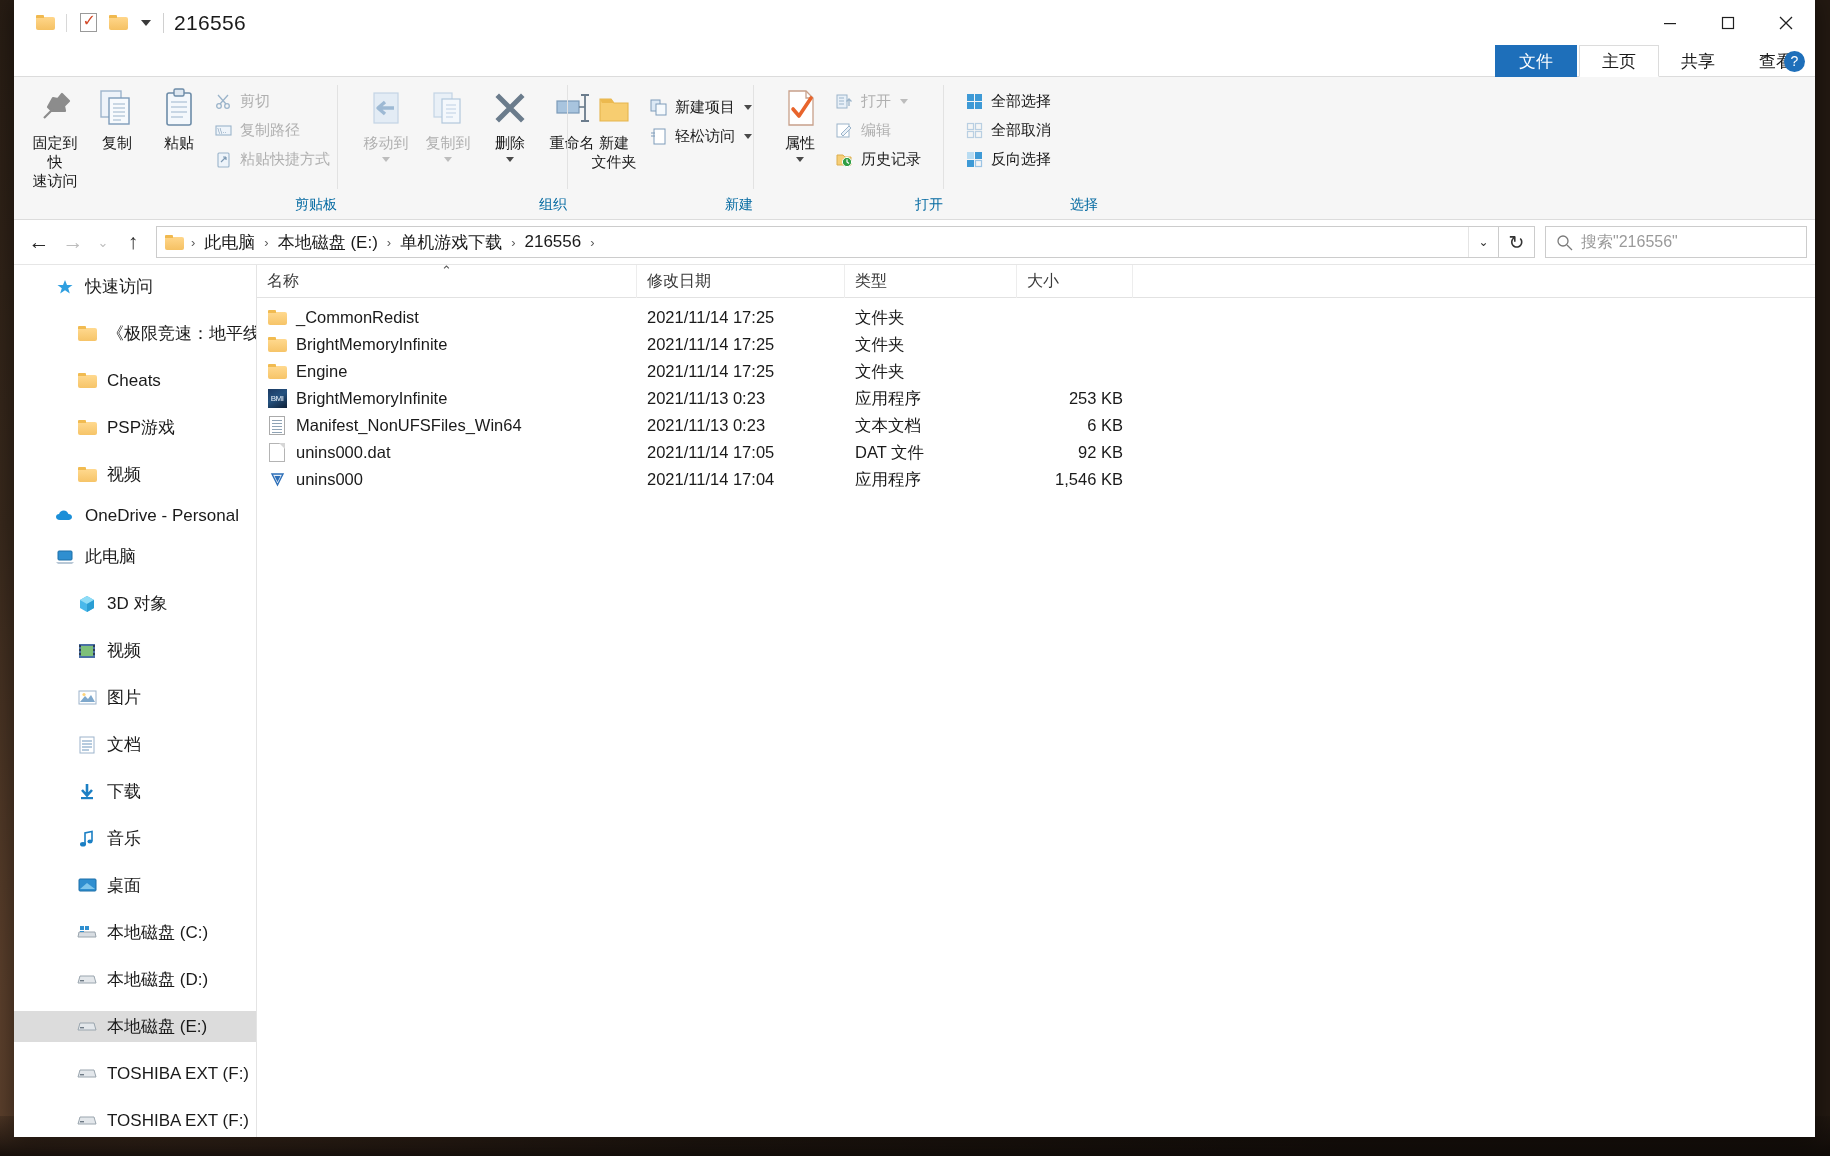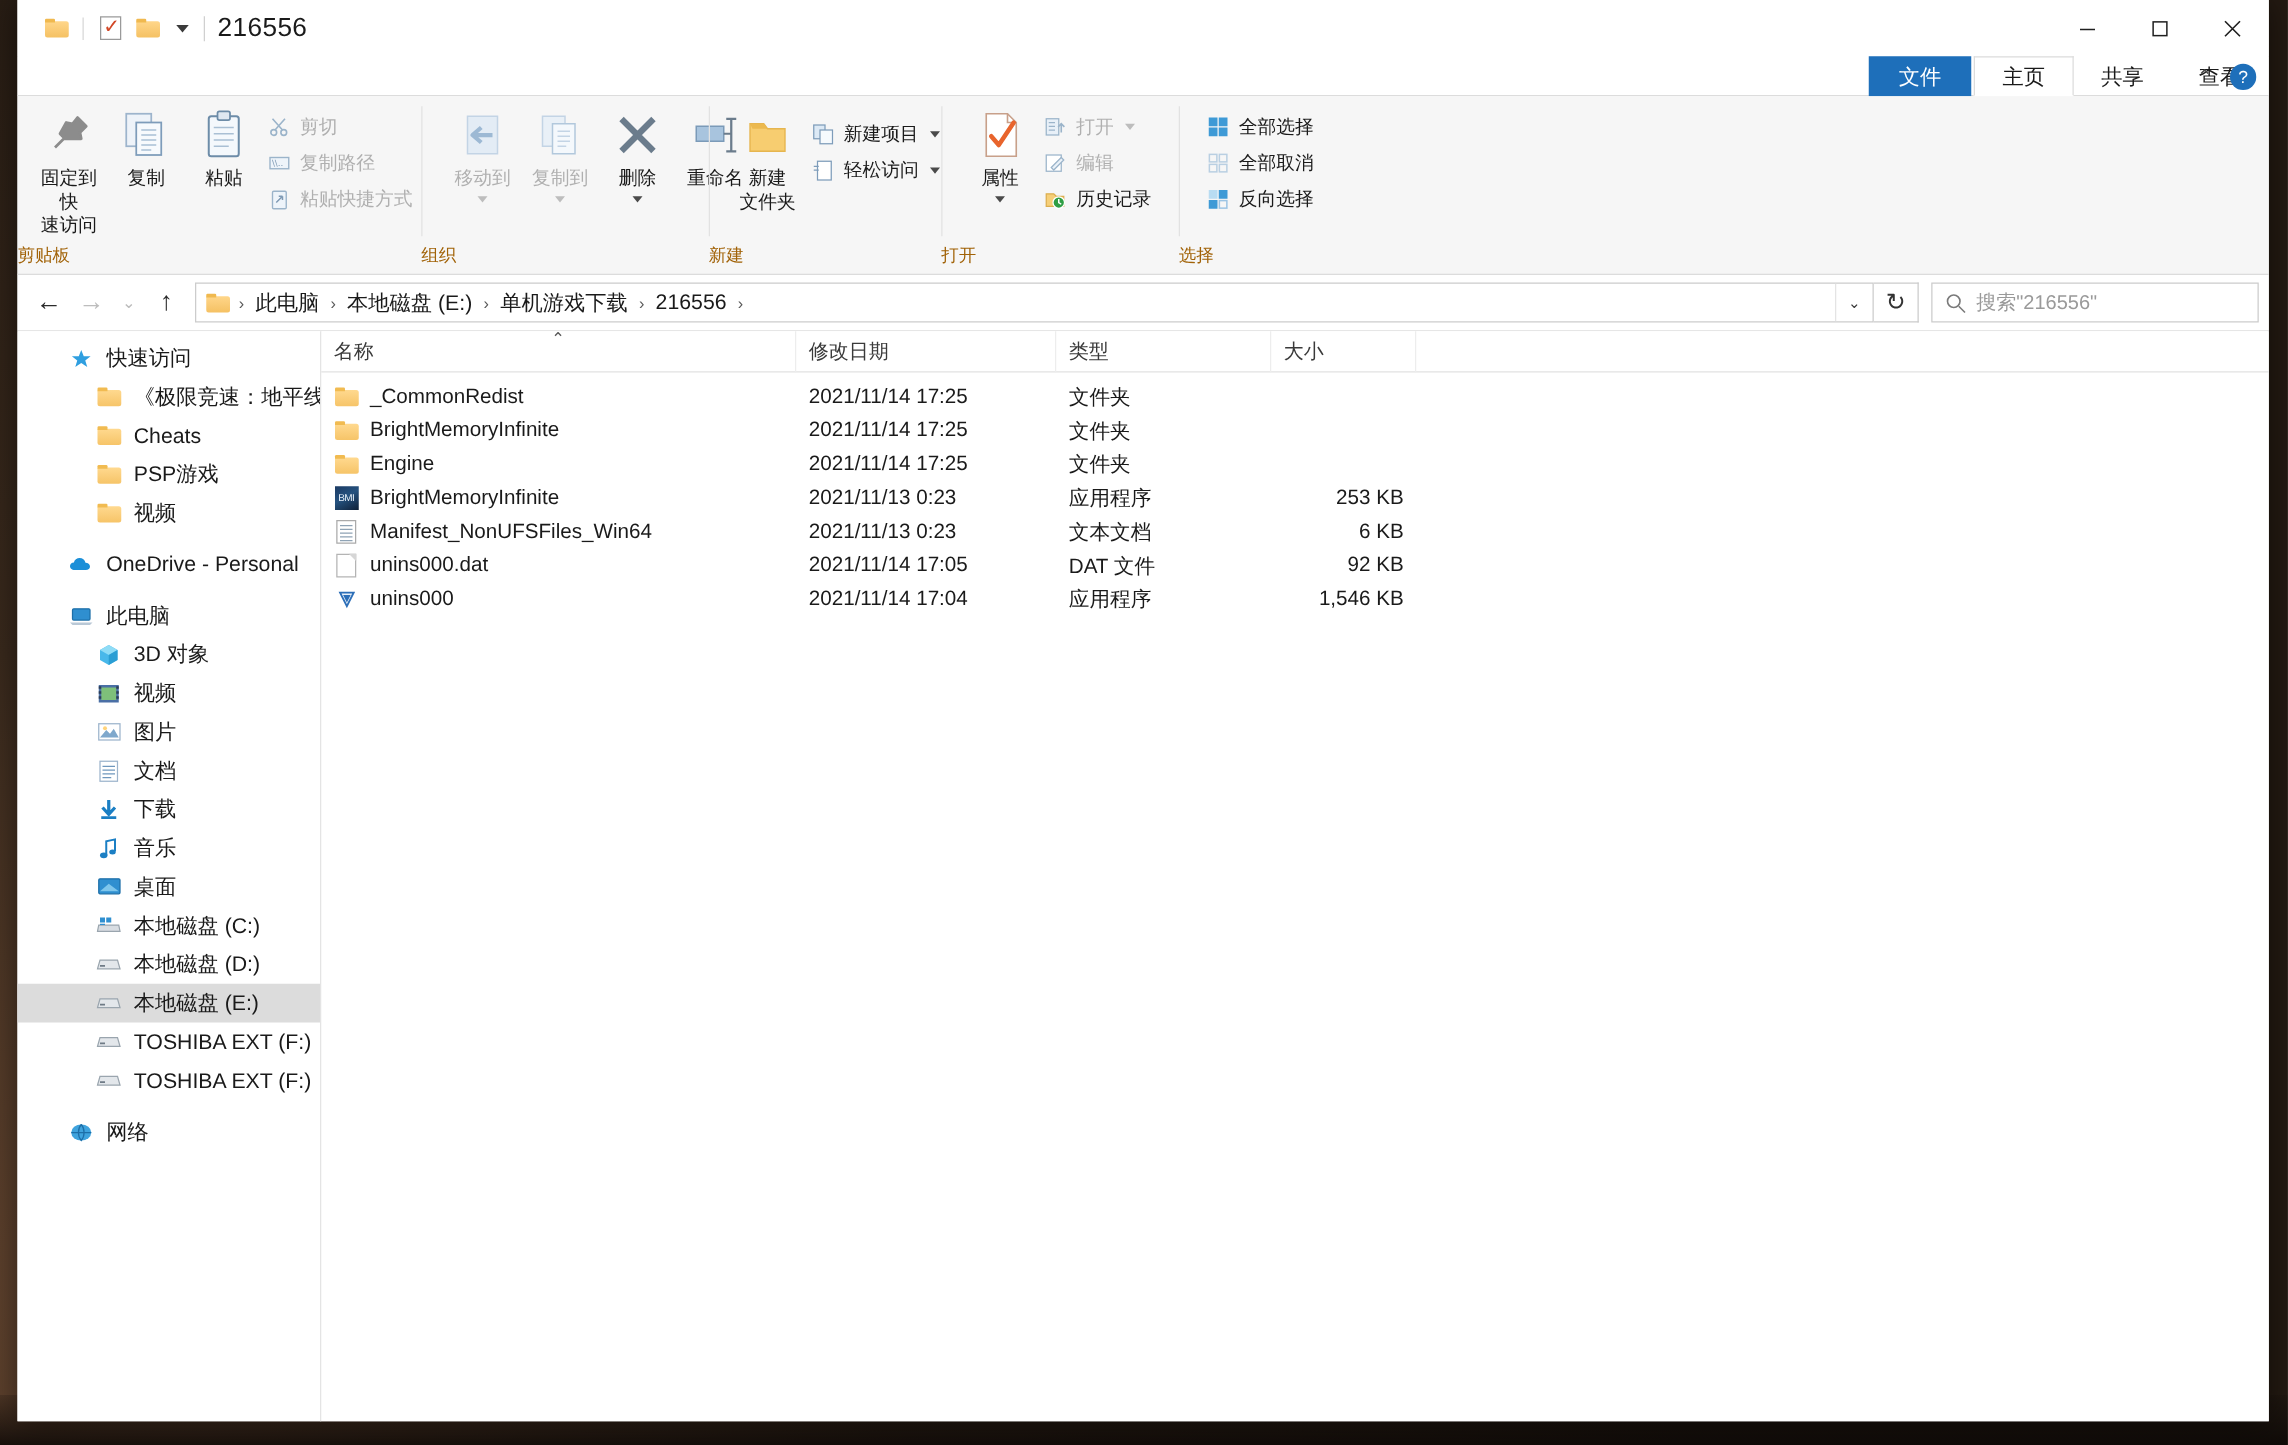--- a/index.html
+++ b/index.html
@@ -103,21 +103,21 @@
   .ribbon {
     height: 143px; background: #f6f6f6; border-bottom: 1px solid #dcdcdc;
     display: flex; flex: none; position: relative;
   }
   .rgroup { display: flex; flex-direction: column; position: relative; }
   .rgroup + .rgroup:before {
     content: ""; position: absolute; left: 0; top: 8px; bottom: 30px; width: 1px; background: #e2e2e2;
   }
   .rgroup-body { flex: 1; display: flex; align-items: flex-start; padding: 8px 10px 0 10px; }
   .rgroup-label {
-    height: 26px; font-size: 14px; color: #a16207; text-align: left; line-height: 22px;
+    height: 26px; font-size: 14px; color: #0369a1; text-align: right; line-height: 22px;
   }
   .bigbtn {
     width: auto; min-width: 62px; padding: 0 8px; display: flex; flex-direction: column;
     align-items: center; gap: 4px; cursor: default;
   }
   .bigbtn .glyph { height: 44px; display: flex; align-items: flex-end; justify-content: center; }
   .bigbtn .lbl {
     font-size: 15px; color: #1a1a1a; text-align: center; line-height: 19px; white-space: pre-line;
   }
   .bigbtn.disabled .lbl { color: #b0b0b0; }
@@ -180,21 +180,21 @@
   
   .sidebar {
     width: 243px; flex: none; overflow: hidden; padding-top: 6px;
     border-right: 1px solid #e4e4e4; background: #fff; position: relative;
   }
   .snode {
     height: 31px; display: flex; align-items: center; gap: 9px; padding-left: 46px;
     font-size: 17px; color: #1a1a1a; white-space: nowrap; position: relative;
   }
   .snode.root { padding-left: 40px; }
-  .snode.child { padding-left: 62px; }
+  .snode.child { padding-left: 62px; margin-top: 16px; }
   .snode.sel { background: #dcdcdc; }
   .snode .sico { width: 22px; height: 20px; display: flex; align-items: center; justify-content: center; flex: none; }
   .snode .stxt { overflow: hidden; }
   .sgap { height: 10px; }
 
   
   .files { flex: 1; display: flex; flex-direction: column; min-width: 0; background: #fff; }
   .colhead {
     height: 33px; display: flex; align-items: center; border-bottom: 1px solid #e2e2e2; flex: none;
     position: relative;

